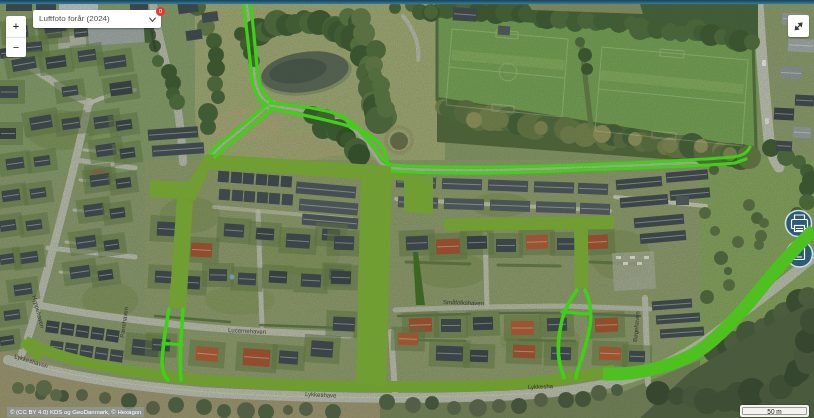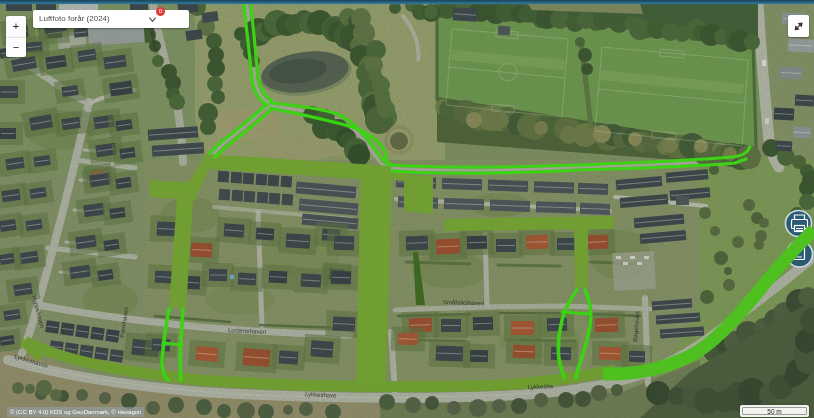--- a/index.html
+++ b/index.html
@@ -1047,21 +1047,21 @@
         <text x="528" y="389" font-family="Liberation Sans, sans-serif" font-size="6" fill="#2e2e2e" transform="rotate(-2 528 389)">Lykkesha</text>
         <text x="228" y="332" font-family="Liberation Sans, sans-serif" font-size="6" fill="#2e2e2e" transform="rotate(3 228 332)">Lucernehaven</text>
         <text x="443" y="304" font-family="Liberation Sans, sans-serif" font-size="6" fill="#2e2e2e" transform="rotate(2 443 304)">Småfolkshaven</text>
         <text x="637" y="342" font-family="Liberation Sans, sans-serif" font-size="6" fill="#2e2e2e" transform="rotate(-85 637 342)">Bøgehaven</text>
         <text x="124" y="338" font-family="Liberation Sans, sans-serif" font-size="6" fill="#2e2e2e" transform="rotate(-82 124 338)">Pærehaven</text>
       </g>
     </svg>
 
 <div class="ui" style="left:0;top:0;width:814px;height:4px;background:linear-gradient(#1d3f58,#2d7f9e);"></div>
 
-<div class="ui" style="left:33px;top:10px;width:128px;height:18px;background:#fff;border-radius:2px;box-shadow:0 1px 2px rgba(0,0,0,0.35);padding-left:28px;">
+<div class="ui" style="left:33px;top:10px;width:128px;height:18px;background:#fff;border-radius:2px;box-shadow:0 1px 2px rgba(0,0,0,0.35);">
   <span style="position:absolute;left:6px;top:4px;font-size:8px;color:#4a4a4a;opacity:0.99;">Luftfoto forår (2024)</span>
   <svg width="9" height="9" viewBox="0 0 10 10" style="position:absolute;left:115px;top:5px;">
         <path d="M1.5,3 L5,7 L8.5,3" stroke="#555" stroke-width="1.4" fill="none"></path>
       </svg>
 </div>
 
 <div class="ui" style="left:156px;top:7px;width:9px;height:9px;border-radius:50%;background:#e53935;color:#fff;font-size:6px;text-align:center;line-height:9px;">0</div>
 
 <div class="ui" style="left:6px;top:16px;width:20px;height:20.5px;background:#fff;border-radius:2px 2px 0 0;box-shadow:0 1px 2px rgba(0,0,0,0.3);color:#222;font-size:11px;text-align:center;line-height:21px;opacity:0.99;">+</div>
 

